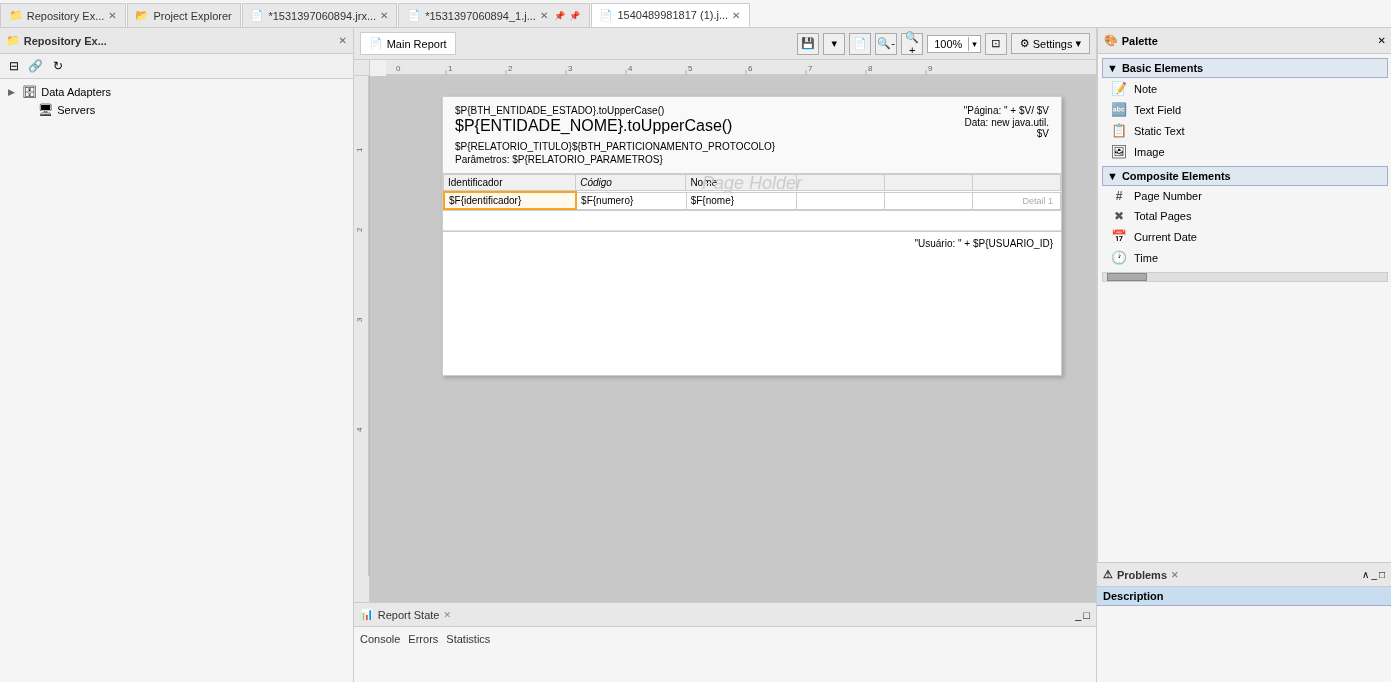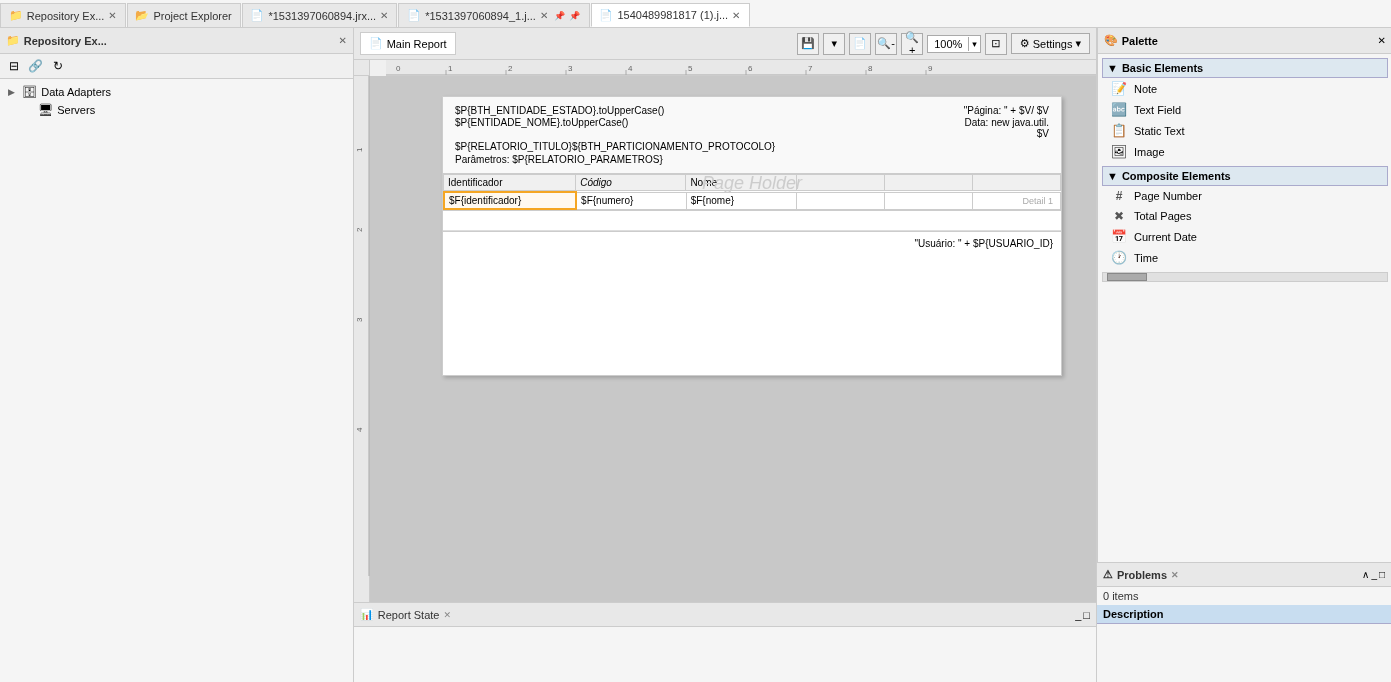--- a/index.html
+++ b/index.html
@@ -224,21 +224,21 @@
       </div>
       <div class="design-canvas">
         <div class="report-page">
 
           <div class="report-section page-header-section" style="border-bottom:1px solid #ccc;">
             <div style="display:flex; justify-content:space-between; align-items:flex-start; padding: 4px 8px 0;">
               <div style="font-size:10px;">$P{BTH_ENTIDADE_ESTADO}.toUpperCase()</div>
               <div style="font-size:10px; text-align:right;">"Página: " + $V/ $V</div>
             </div>
             <div style="display:flex; justify-content:space-between; padding: 1px 8px;">
-              <div style="font-size:10px;">$P{ENTIDADE_NOME}.toUpperCase()</div>
+              <div style="font-size:16px;">$P{ENTIDADE_NOME}.toUpperCase()</div>
               <div style="font-size:10px; text-align:right;">
                 <div>Data: new java.util.</div>
                 <div>$V</div>
               </div>
             </div>
             <div style="display:flex; justify-content:flex-start; padding: 1px 8px;">
               <div style="font-size:10px;">$P{RELATORIO_TITULO}</div>
               <div style="font-size:10px;">${BTH_PARTICIONAMENTO_PROTOCOLO}</div>
             </div>
             <div style="padding: 1px 8px 4px;">
@@ -293,20 +293,25 @@
         <div class="bottom-panel-title">
           <span>📊</span>
           <span>Report State</span>
           <span style="font-size:9px; color:#888;">✕</span>
         </div>
         <div class="bottom-panel-actions">
           <span style="cursor:pointer;">_</span>
           <span style="cursor:pointer;">□</span>
         </div>
       </div>
+      <div class="bottom-panel-tabs">
+        <span class="bottom-tab">Console</span>
+        <span class="bottom-tab">Errors</span>
+        <span class="bottom-tab">Statistics</span>
+      </div>
     </div>
   </div>
 
   <div class="right-side" style="display:flex; flex-direction:column; width:295px; border-left:1px solid #ccc;">
 
     <div class="right-panel" style="flex:1;">
       <div class="right-panel-header">
         <div style="display:flex; align-items:center; gap:4px;">
           <span>🎨</span>
           <span style="font-size:11px; font-weight:bold;">Palette</span>
@@ -373,18 +378,17 @@
           <span>⚠</span>
           <span>Problems</span>
           <span style="font-size:9px; color:#888;">✕</span>
         </div>
         <div class="problems-actions">
           <span style="font-size:10px;">∧</span>
           <span style="cursor:pointer;">_</span>
           <span style="cursor:pointer;">□</span>
         </div>
       </div>
-      <div class="items-count">0 items</div>
       <div class="description-header">Description</div>
     </div>
   </div>
 
 </div>
 
 </body></html>

